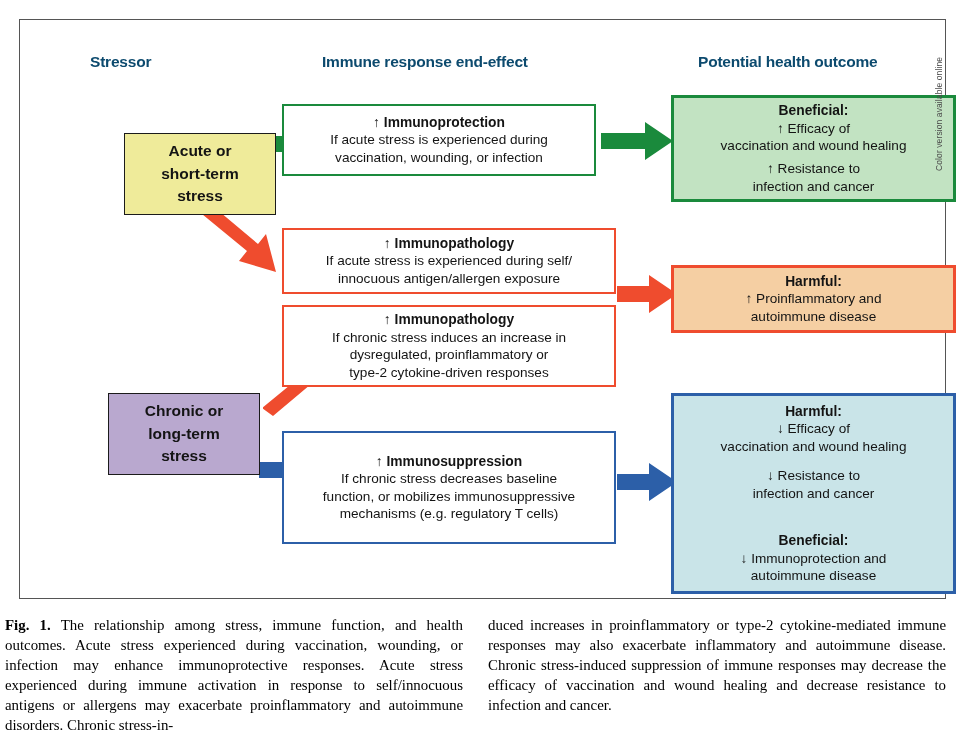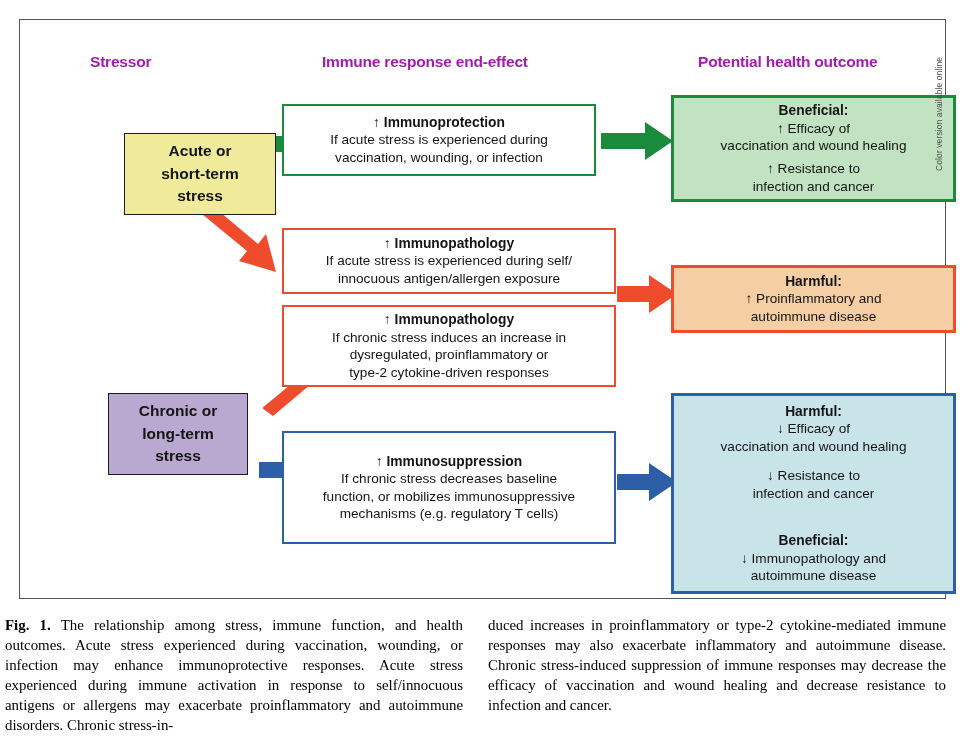--- a/index.html
+++ b/index.html
@@ -49,21 +49,21 @@
     color: #4a4a4a;
     white-space: nowrap;
     font-family: "Liberation Sans", sans-serif;
   }
 
   
   .col-header {
     position: absolute;
     font-size: 15.5px;
     font-weight: bold;
-    color: #a21caf;
+    color: #0c4a6e;
     letter-spacing: -0.2px;
     white-space: nowrap;
     text-align: center;
   }
   #hdr-stressor      { left: 70px;  top: 33px; }
   #hdr-immune        { left: 302px; top: 33px; }
   #hdr-outcome       { left: 678px; top: 33px; }
 
   
   .node {
@@ -91,21 +91,21 @@
   #box-acute {
     left: 104px; top: 113px; width: 152px; height: 82px;
     background: #efeb9a;
     border: 1.6px solid #1b1b1b;
     font-weight: bold;
     font-size: 15.5px;
     line-height: 1.45;
     align-items: center;
   }
   #box-chronic {
-    left: 88px; top: 373px; width: 140px; height: 82px;
+    left: 88px; top: 373px; width: 152px; height: 82px;
     background: #b9a8cf;
     border: 1.6px solid #1b1b1b;
     font-weight: bold;
     font-size: 15.5px;
     line-height: 1.45;
   }
 
   
   #box-immunoprotection {
     left: 262px; top: 84px; width: 314px; height: 72px;
@@ -264,21 +264,21 @@
 
   <div class="node" id="box-chronic-outcome">
     <div class="hdr">Harmful:</div>
     <div class="ln">↓ Efficacy of</div>
     <div class="ln">vaccination and wound healing</div>
     <div class="gap"></div>
     <div class="ln">↓ Resistance to</div>
     <div class="ln">infection and cancer</div>
     <div class="gap" style="height:30px"></div>
     <div class="hdr">Beneficial:</div>
-    <div class="ln">↓ Immunopathology and</div>
+    <div class="ln">↓ Immunoprotection and</div>
     <div class="ln">autoimmune disease</div>
   </div>
 
 </div>
 
 <div id="color-note-strip">
   <div id="color-note-text">Color version available online</div>
 </div>
 
 <div id="caption">

